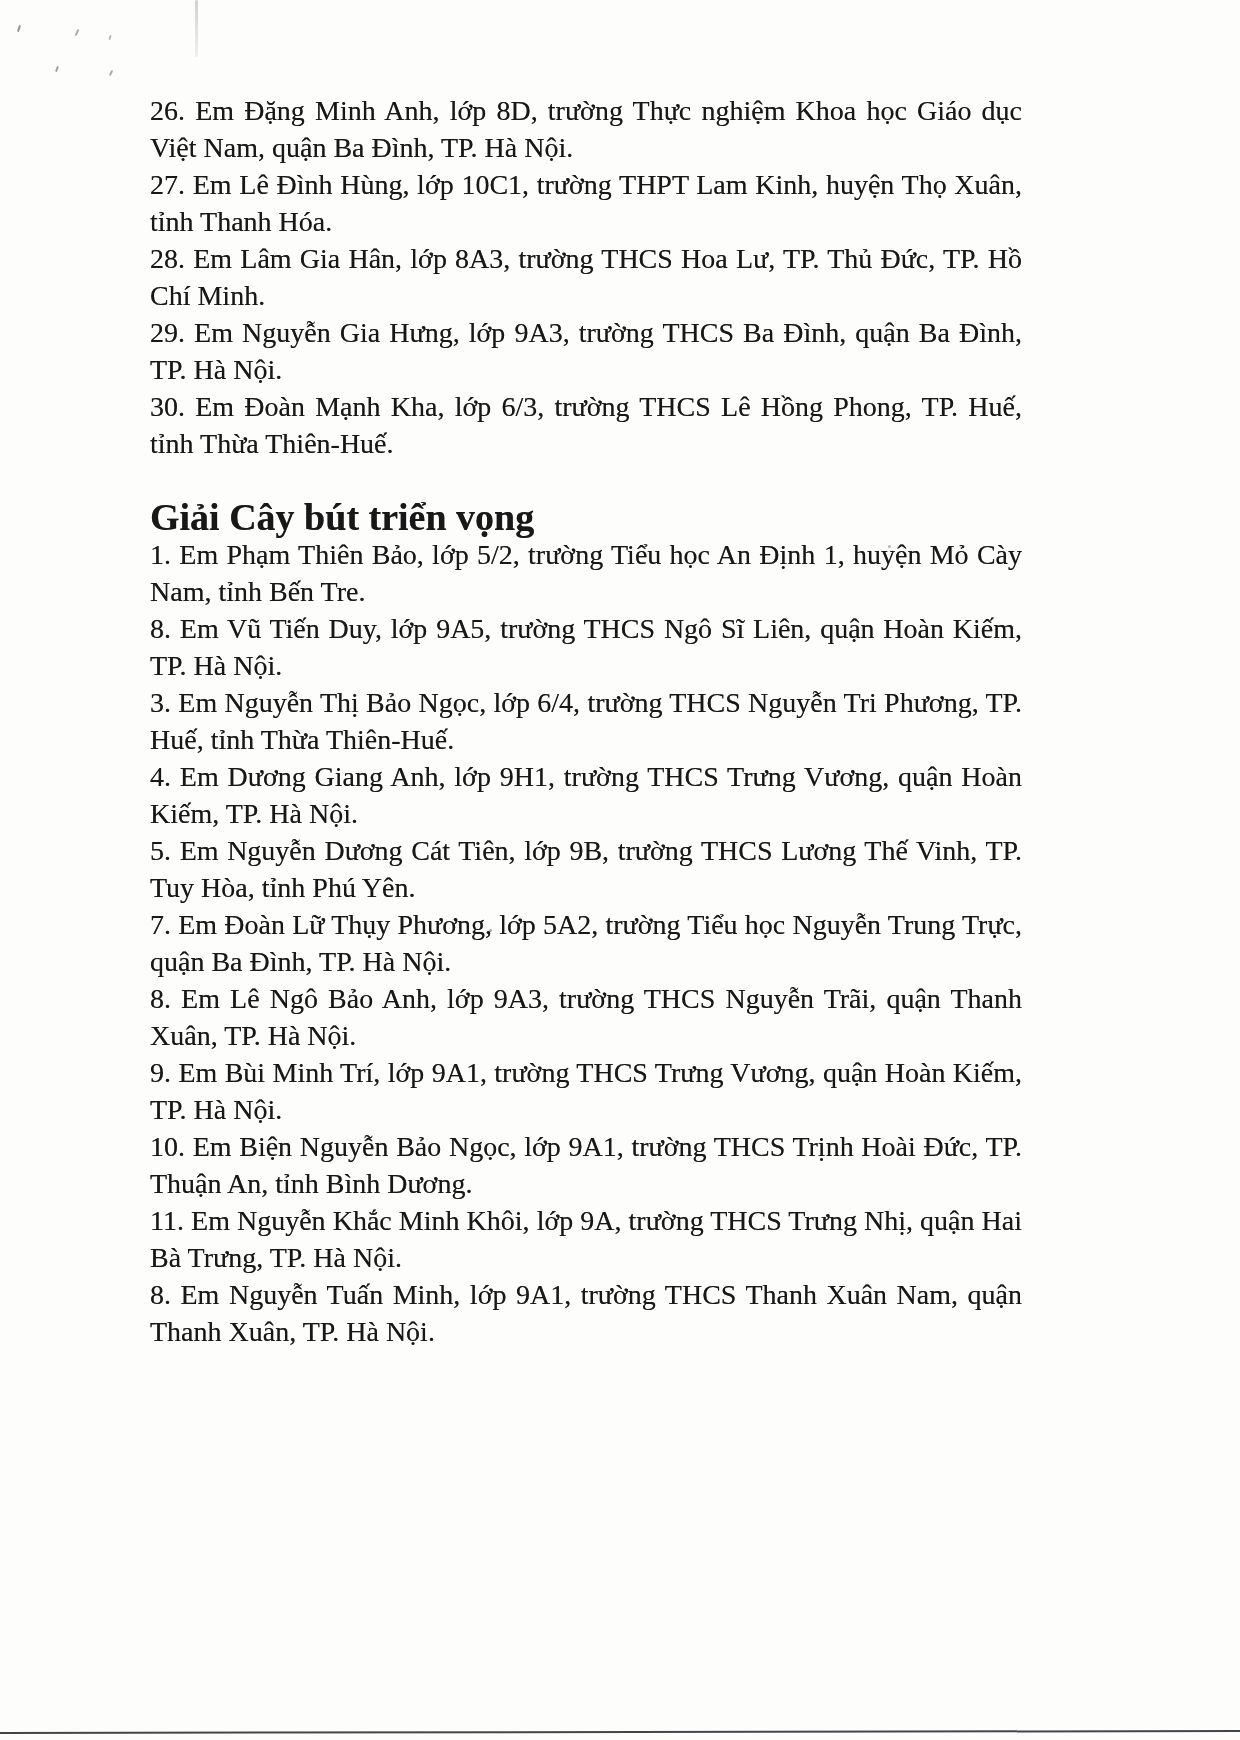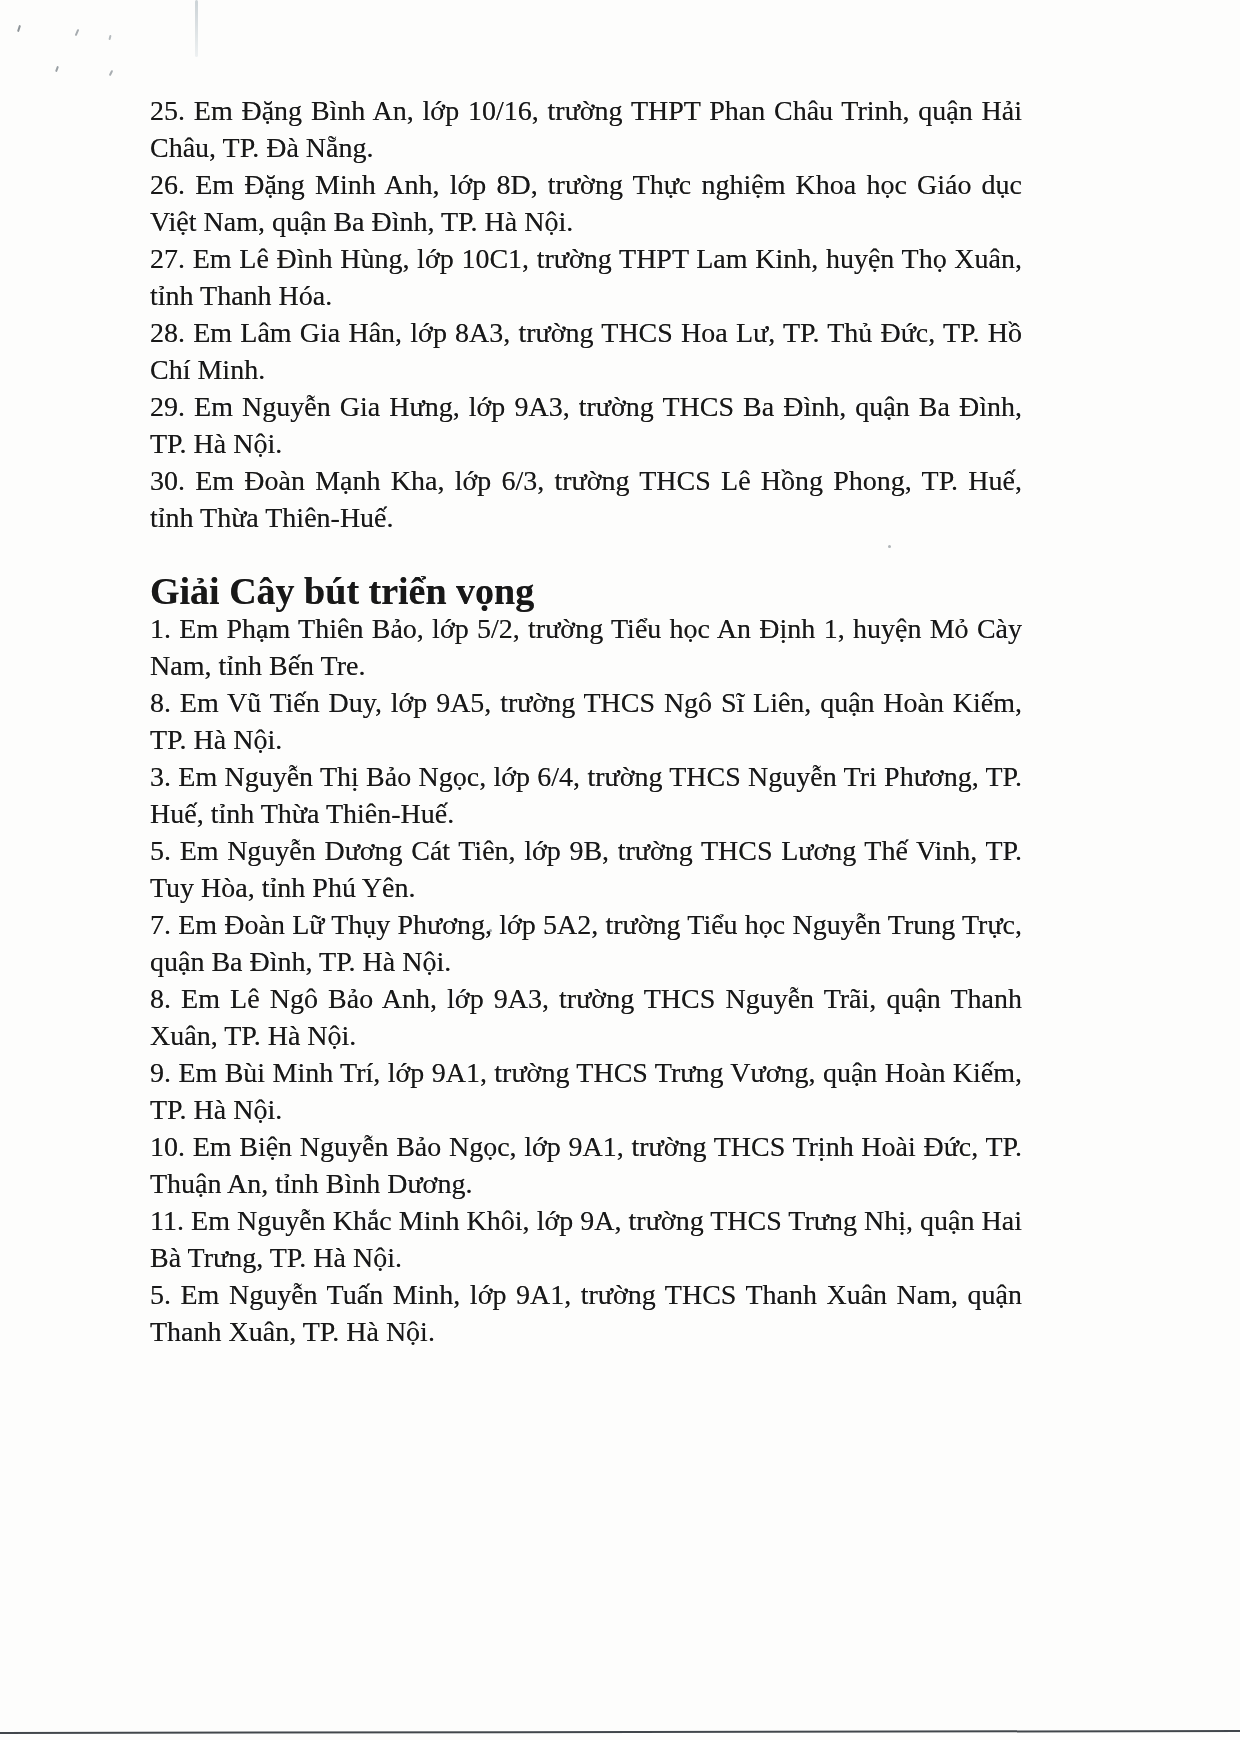--- a/index.html
+++ b/index.html
@@ -75,36 +75,36 @@
   <div class="speck s1"></div>
   <div class="speck s2"></div>
   <div class="speck s3"></div>
   <div class="speck s4"></div>
   <div class="speck s5"></div>
   <div class="speck s6"></div>
   <div class="speck s7"></div>
 
   <div class="content" id="doc-root" style="color: rgb(24, 24, 24);">
       <section>
-        <p class="item">25. Em Đặng Bình An, lớp 10/16, trường THPT Phan Châu Trinh, quận Hải Châu, TP. Đà Nẵng.</p>
         <p class="item">26. Em Đặng Minh Anh, lớp 8D, trường Thực nghiệm Khoa học Giáo dục Việt Nam, quận Ba Đình, TP. Hà Nội.</p>
         <p class="item">27. Em Lê Đình Hùng, lớp 10C1, trường THPT Lam Kinh, huyện Thọ Xuân, tỉnh Thanh Hóa.</p>
         <p class="item">28. Em Lâm Gia Hân, lớp 8A3, trường THCS Hoa Lư, TP. Thủ Đức, TP. Hồ Chí Minh.</p>
         <p class="item">29. Em Nguyễn Gia Hưng, lớp 9A3, trường THCS Ba Đình, quận Ba Đình, TP. Hà Nội.</p>
         <p class="item">30. Em Đoàn Mạnh Kha, lớp 6/3, trường THCS Lê Hồng Phong, TP. Huế, tỉnh Thừa Thiên-Huế.</p>
       </section>
       <section>
         <h2 class="section-heading">Giải Cây bút triển vọng</h2>
         <p class="item">1. Em Phạm Thiên Bảo, lớp 5/2, trường Tiểu học An Định 1, huyện Mỏ Cày Nam, tỉnh Bến Tre.</p>
         <p class="item">8. Em Vũ Tiến Duy, lớp 9A5, trường THCS Ngô Sĩ Liên, quận Hoàn Kiếm, TP. Hà Nội.</p>
         <p class="item">3. Em Nguyễn Thị Bảo Ngọc, lớp 6/4, trường THCS Nguyễn Tri Phương, TP. Huế, tỉnh Thừa Thiên-Huế.</p>
+        <p class="item">4. Em Dương Giang Anh, lớp 9H1, trường THCS Trưng Vương, quận Hoàn Kiếm, TP. Hà Nội.</p>
         <p class="item">5. Em Nguyễn Dương Cát Tiên, lớp 9B, trường THCS Lương Thế Vinh, TP. Tuy Hòa, tỉnh Phú Yên.</p>
         <p class="item">7. Em Đoàn Lữ Thụy Phương, lớp 5A2, trường Tiểu học Nguyễn Trung Trực, quận Ba Đình, TP. Hà Nội.</p>
         <p class="item">8. Em Lê Ngô Bảo Anh, lớp 9A3, trường THCS Nguyễn Trãi, quận Thanh Xuân, TP. Hà Nội.</p>
         <p class="item">9. Em Bùi Minh Trí, lớp 9A1, trường THCS Trưng Vương, quận Hoàn Kiếm, TP. Hà Nội.</p>
         <p class="item">10. Em Biện Nguyễn Bảo Ngọc, lớp 9A1, trường THCS Trịnh Hoài Đức, TP. Thuận An, tỉnh Bình Dương.</p>
         <p class="item">11. Em Nguyễn Khắc Minh Khôi, lớp 9A, trường THCS Trưng Nhị, quận Hai Bà Trưng, TP. Hà Nội.</p>
-        <p class="item">5. Em Nguyễn Tuấn Minh, lớp 9A1, trường THCS Thanh Xuân Nam, quận Thanh Xuân, TP. Hà Nội.</p>
+        <p class="item">8. Em Nguyễn Tuấn Minh, lớp 9A1, trường THCS Thanh Xuân Nam, quận Thanh Xuân, TP. Hà Nội.</p>
       </section>
     </div>
 
   <div class="bottom-rule"></div>
 </div>
 
 </body></html>

